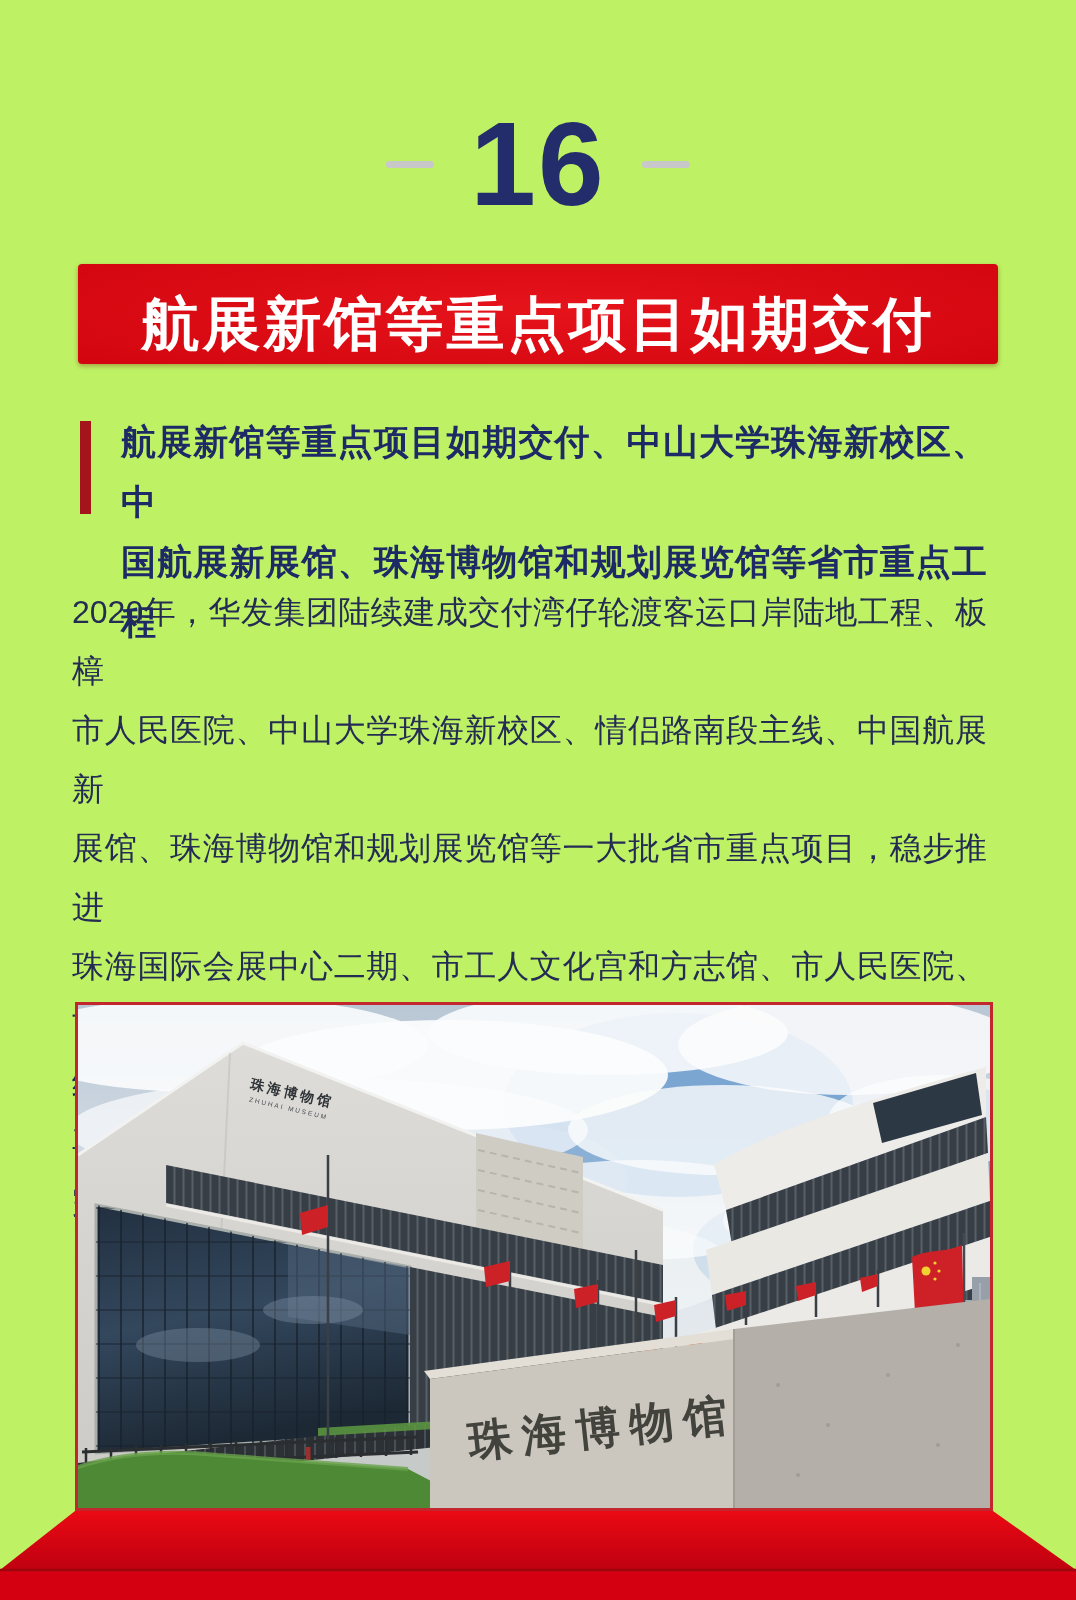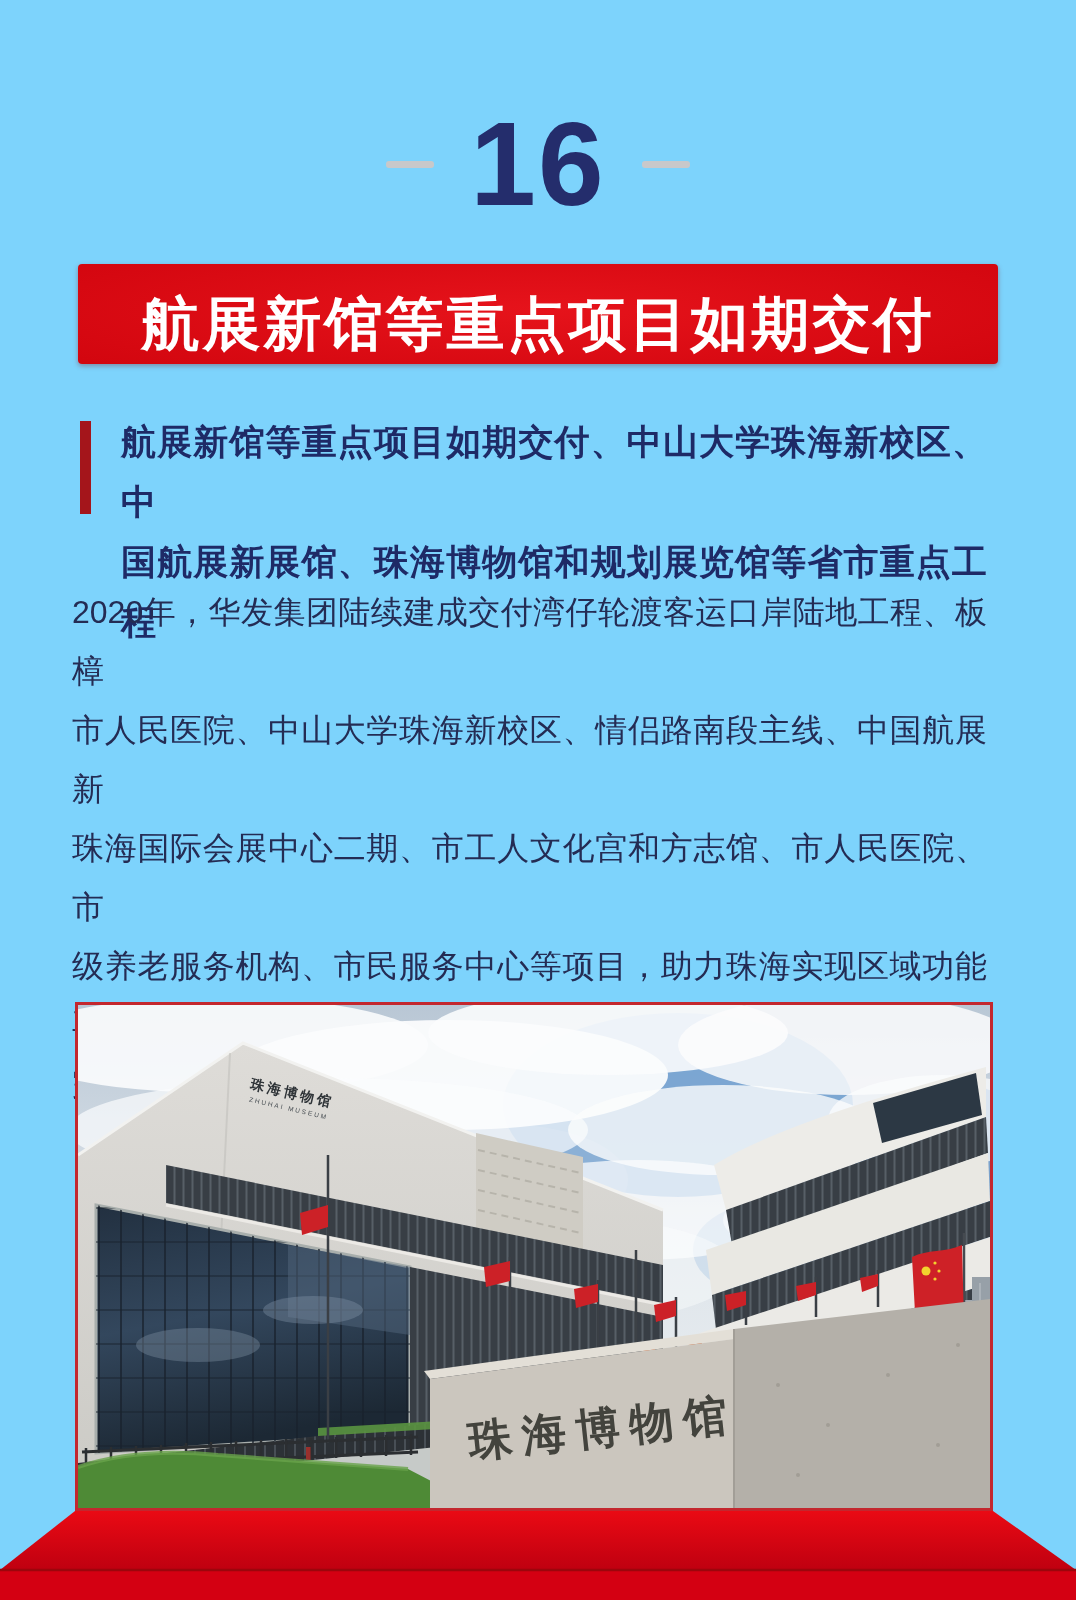--- a/index.html
+++ b/index.html
@@ -1,18 +1,18 @@
 <!DOCTYPE html>
 <html><head>
 <meta charset="utf-8">
 <style>
   * { margin:0; padding:0; box-sizing:border-box; }
   html,body { background:#ffffff; }
   body { font-family:"Liberation Sans","DejaVu Sans",sans-serif; }
-  #page { position:relative; width:1076px; height:1600px; background:#7dd3fc; overflow:hidden; margin:0 auto; }
+  #page { position:relative; width:1076px; height:1600px; background:#bef264; overflow:hidden; margin:0 auto; }
 
   
   .num-row { position:absolute; top:98px; left:0; width:100%; height:132px;
              display:flex; align-items:center; justify-content:center; gap:36px; }
   .num { font-size:118px; font-weight:800; color:#242d6c; line-height:1; letter-spacing:2px; }
   .dash { width:48px; height:7px; background:#c8c8ca; border-radius:3px; }
 
   
   .banner { position:absolute; left:78px; top:264px; width:920px; height:100px; border-radius:4px;
             background:radial-gradient(ellipse 120% 160% at 50% 45%, #e6131b 0%, #d3060f 52%, #a30e13 82%, #86100f 100%);
@@ -56,20 +56,21 @@
 
   <div class="accent-bar"></div>
   <div class="subtitle">
     <div class="sub-line">航展新馆等重点项目如期交付、中山大学珠海新校区、中</div>
     <div class="sub-line">国航展新展馆、珠海博物馆和规划展览馆等省市重点工程</div>
   </div>
 
   <div class="body-text">
     <div class="body-line">2020年，华发集团陆续建成交付湾仔轮渡客运口岸陆地工程、板樟</div>
     <div class="body-line">市人民医院、中山大学珠海新校区、情侣路南段主线、中国航展新</div>
+    <div class="body-line">展馆、珠海博物馆和规划展览馆等一大批省市重点项目，稳步推进</div>
     <div class="body-line">珠海国际会展中心二期、市工人文化宫和方志馆、市人民医院、市</div>
     <div class="body-line">级养老服务机构、市民服务中心等项目，助力珠海实现区域功能再</div>
     <div class="body-line last">完善、交通格局再提升、城市品质再升级。</div>
   </div>
 
   <div class="photo">
     <svg width="912" height="503" viewBox="0 0 912 503">
       <defs>
         <linearGradient id="skyG" x1="0" y1="0" x2="0" y2="1">
           <stop offset="0" stop-color="#b9c7d5"></stop>

